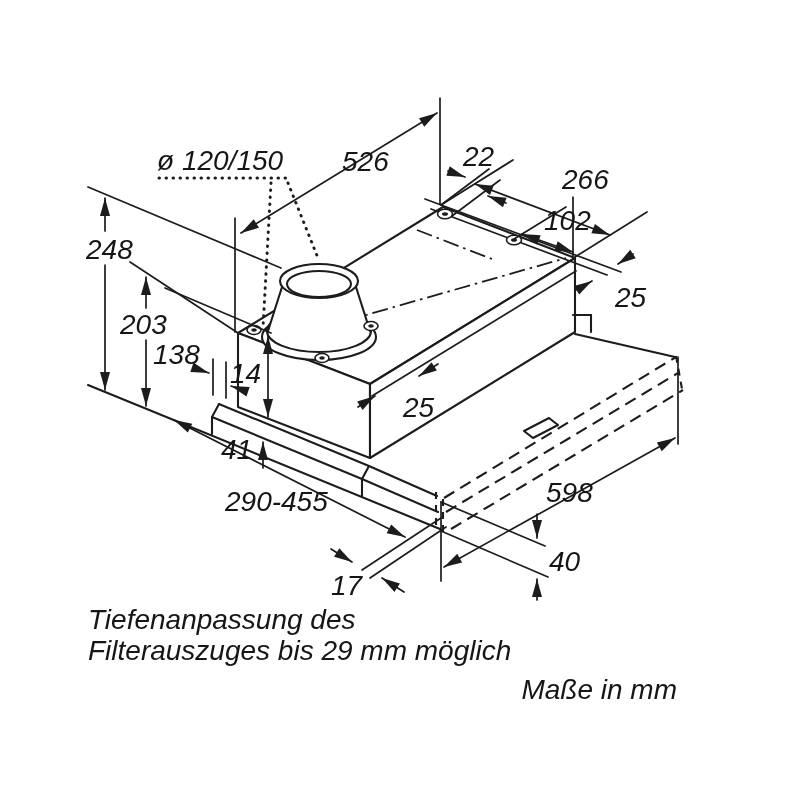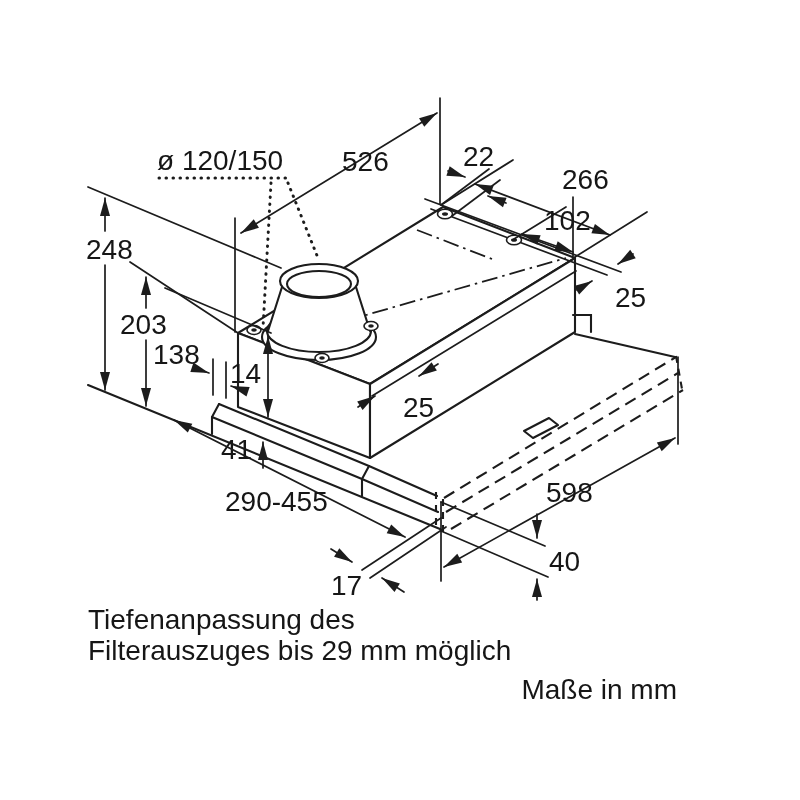--- a/index.html
+++ b/index.html
@@ -1,17 +1,17 @@
 <!DOCTYPE html>
 <html><head>
 <meta charset="utf-8">
 <style>
   html,body{margin:0;padding:0;background:#fff;}
   .page{position:relative;width:742px;height:800px;background:#fff;overflow:hidden;
-        font-family:"Liberation Sans",sans-serif;}
+        font-family:"Liberation Sans",sans-serif;font-style:italic;}
   svg{position:absolute;left:0;top:0;}
   .ln{stroke:#1c1c1c;stroke-width:2.1;fill:none;stroke-linecap:round;}
   .face{stroke:#1c1c1c;stroke-width:2.1;fill:#ffffff;stroke-linejoin:round;}
   .dim{stroke:#1c1c1c;stroke-width:1.7;fill:none;stroke-linecap:round;}
   .dashed{stroke:#1c1c1c;stroke-width:2.1;fill:none;stroke-dasharray:12 7;}
   .dashcap{stroke:#1c1c1c;stroke-width:2.1;fill:none;stroke-dasharray:7 6;}
   .dashdot{stroke:#1c1c1c;stroke-width:1.8;fill:none;stroke-dasharray:16 5 2.5 5;}
   .dotted{stroke:#1c1c1c;stroke-width:3;fill:none;stroke-dasharray:0.5 6.5;stroke-linecap:round;}
   .screw{stroke:#1c1c1c;stroke-width:1.6;fill:#fff;}
   .screwc{fill:#1c1c1c;stroke:none;}

